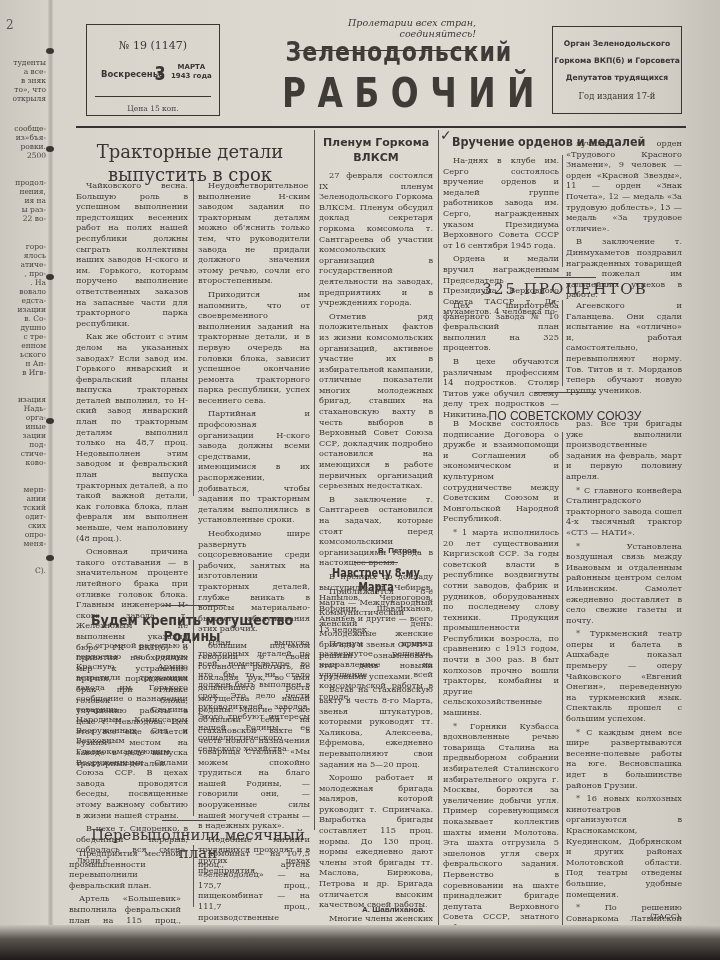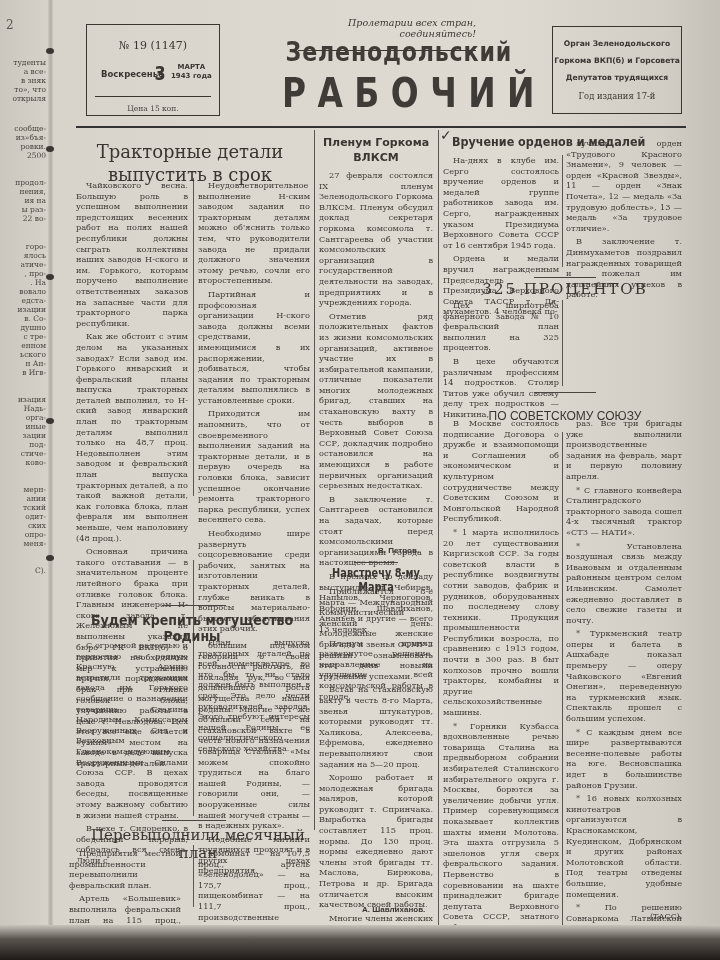--- a/index.html
+++ b/index.html
@@ -147,22 +147,22 @@
     <div>Тракторные детали</div>
     <div>выпустить в срок</div>
   </div>
   <div class="t" style="left:76px;top:180px;width:112px">
     <p>Чайковского весна. Большую роль в успешном выполнении предстоящих весенних работ на полях нашей республики должны сыграть коллективы наших заводов Н-ского и им. Горького, которым поручено выполнение ответственных заказов на запасные части для тракторного парка республики.</p>
     <p>Как же обстоит с этим делом на указанных заводах? Если завод им. Горького январский и февральский планы выпуска тракторных деталей выполнил, то Н-ский завод январский план по тракторным деталям выполнил только на 48,7 проц. Недовыполнен этим заводом и февральский план выпуска тракторных деталей, а по такой важной детали, как головка блока, план февраля им выполнен меньше, чем наполовину (48 проц.).</p>
     <p>Основная причина такого отставания — в значительном проценте литейного брака при отливке головок блока. Главным инженером Н-ского завода т. Железновым не выполнены указания бюро ГК ВКП(б) о принятии необходимых мер к устранению причин, порождающих брак при отливке головок блока, улучшению работы в цехе т. Невлюдова. Цех этот все еще остается «узким» местом на заводе в деле выпуска тракторных деталей.</p>
   </div>
   <div class="t" style="left:198px;top:180px;width:112px">
     <p>Неудовлетворительное выполнение Н-ским заводом задания по тракторным деталям можно об'яснить только тем, что руководители завода не придали должного значения этому речью, сочли его второстепенным.</p>
+    <p>Приходится им напомнить, что от своевременного выполнения заданий на тракторные детали, и в первую очередь на головки блока, зависит успешное окончание ремонта тракторного парка республики, успех весеннего сева.</p>
     <p>Партийная и профсоюзная организации Н-ского завода должны всеми средствами, имеющимися в их распоряжении, добиваться, чтобы задания по тракторным деталям выполнялись в установленные сроки.</p>
-    <p>Приходится им напомнить, что от своевременного выполнения заданий на тракторные детали, и в первую очередь на головки блока, зависит успешное окончание ремонта тракторного парка республики, успех весеннего сева.</p>
     <p>Необходимо шире развернуть соцсоревнование среди рабочих, занятых на изготовлении тракторных деталей, глубже вникать в вопросы материально-бытового обслуживания этих рабочих.</p>
     <p>План выпуска тракторных деталей по всей номенклатуре во что бы то ни стало должен быть выполнен в срок. Это дело чести руководителей заводов. Этого требуют интересы нашей Родины, ее социалистического сельского хозяйства.</p>
   </div>
 
   <div class="hrule" style="left:162px;top:605px;width:64px"></div>
 
   <div class="hd hd-bold" style="left:72px;top:612px;width:240px;font-size:14px;transform:scaleX(0.9)">Будем крепить могущество Родины</div>
   <div class="t" style="left:76px;top:640px;width:112px">
     <p>С огромной радостью и гордостью за родную Красную Армию встретили труженики завода им. Горького сообщение о назначении товарища Сталина Народным Комиссаром Вооруженных Сил и Верховным Главнокомандующим Вооруженными Силами Союза ССР. В цехах завода проводятся беседы, посвященные этому важному событию в жизни нашей страны.</p>
     <p>В цехе т. Сидоренко, в обеденный перерыв, собралась вся смена. Люди с</p>
@@ -217,20 +217,23 @@
     <p>лучили орден «Трудового Красного Знамени», 9 человек — орден «Красной Звезды», 11 — орден «Знак Почета», 12 — медаль «За трудовую доблесть», 13 — медаль «За трудовое отличие».</p>
     <p>В заключение т. Динмухаметов поздравил награжденных товарищей и пожелал им дальнейших успехов в работе.</p>
   </div>
 
   <div class="hrule" style="left:534px;top:277px;width:62px"></div>
 
   <div class="hd hd-serif" style="left:440px;top:280px;width:250px;font-size:15px;letter-spacing:2px">325 ПРОЦЕНТОВ</div>
   <div class="t" style="left:443px;top:300px;width:116px">
     <p>Цех ширпотреба фанерного завода № 10 февральский план выполнил на 325 процентов.</p>
     <p>В цехе обучаются различным профессиям 14 подростков. Столяр Титов уже обучил своему делу трех подростков — Никитина,</p>
+  </div>
+  <div class="t" style="left:566px;top:300px;width:116px">
+    <p>Агеевского и Галанцева. Они сдали испытание на «отлично» и, работая самостоятельно, перевыполняют норму. Тов. Титов и т. Морданов теперь обучают новую группу учеников.</p>
   </div>
 
   <div class="hrule" style="left:534px;top:392px;width:62px"></div>
 
   <div class="hd" style="left:440px;top:409px;width:250px;font-family:Liberation Sans, sans-serif;font-size:12px">ПО СОВЕТСКОМУ СОЮЗУ</div>
   <div class="t" style="left:443px;top:418px;width:116px">
     <p>В Москве состоялось подписание Договора о дружбе и взаимопомощи и Соглашения об экономическом и культурном сотрудничестве между Советским Союзом и Монгольской Народной Республикой.</p>
     <p>* 1 марта исполнилось 20 лет существования Киргизской ССР. За годы советской власти в республике воздвигнуты сотни заводов, фабрик и рудников, оборудованных по последнему слову техники. Продукция промышленности Республики возросла, по сравнению с 1913 годом, почти в 300 раз. В быт колхозов прочно вошли тракторы, комбайны и другие сельскохозяйственные машины.</p>
     <p>* Горняки Кузбасса вдохновленные речью товарища Сталина на предвыборном собрании избирателей Сталинского избирательного округа г. Москвы, борются за увеличение добычи угля. Пример соревнующимся показывает коллектив шахты имени Молотова. Эта шахта отгрузила 5 эшелонов угля сверх февральского задания. Первенство в соревновании на шахте принадлежит бригаде депутата Верховного Совета СССР, знатного забойщика Петра Усова.</p>
     <p>* На Казанском заводе имени Горбунова блестящих показателей добиваются в соревновании бригады знатных кузнецов тт. Софронова, Королева и Коновалова. На-днях, бригада Софронова изготовила за смену 100 тяжеловесных поковок, перевыполнив задание почти в 25</p>

